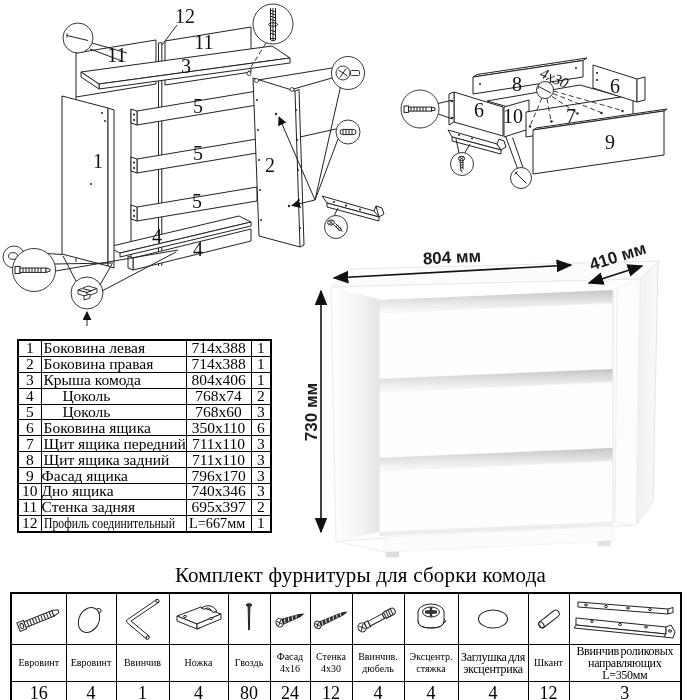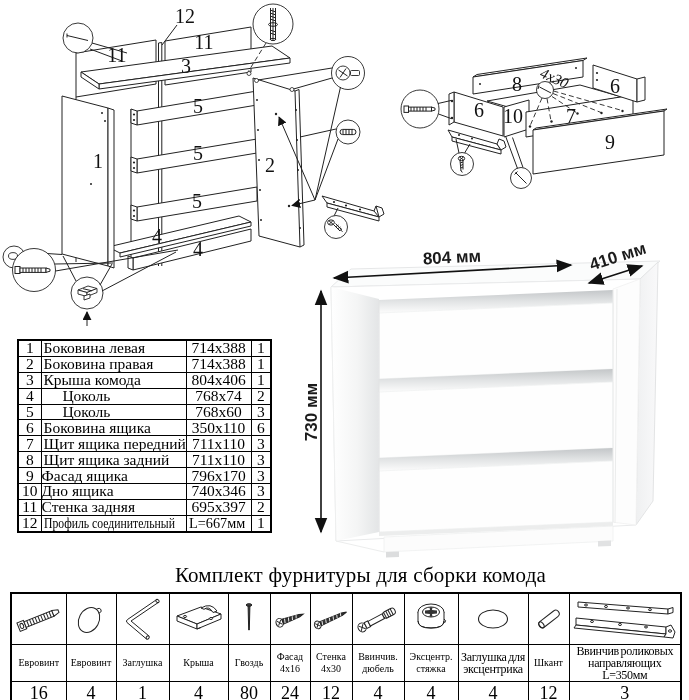--- a/index.html
+++ b/index.html
@@ -679,22 +679,22 @@
           <ellipse cx="74" cy="33" rx="1.5" ry="1"></ellipse>
           <polygon points="94,33 99,31 103,38 101,44 92,43 94,40"></polygon>
           <ellipse cx="98" cy="37" rx="1.6" ry="1.2"></ellipse>
         </g>
       </svg>
     </td>
   </tr>
   <tr class="names">
     <td>Евровинт</td>
     <td>Евровинт</td>
-    <td>Заглушка</td>
-    <td>Крыша</td>
+    <td>Ввинчив</td>
+    <td>Ножка</td>
     <td>Гвоздь</td>
     <td>Фасад 4x16</td>
     <td>Стенка 4x30</td>
     <td>Ввинчив. дюбель</td>
     <td>Эксцентр. стяжка</td>
     <td class="tight">Заглушка для эксцентрика</td>
     <td>Шкант</td>
     <td class="tight">Ввинчив роликовых направляющих L=350мм</td>
   </tr>
   <tr class="qty">

